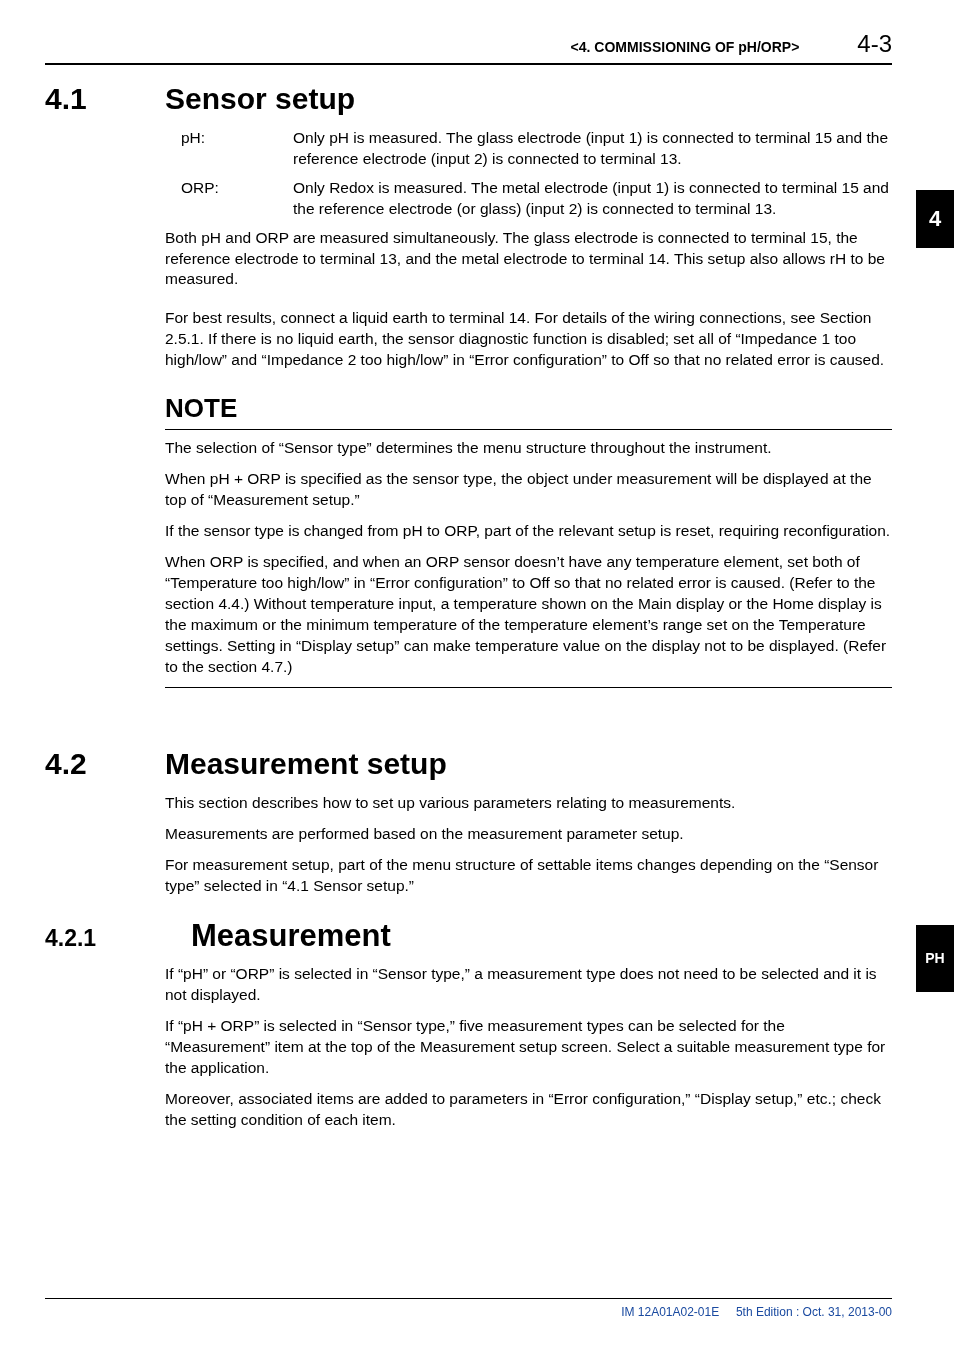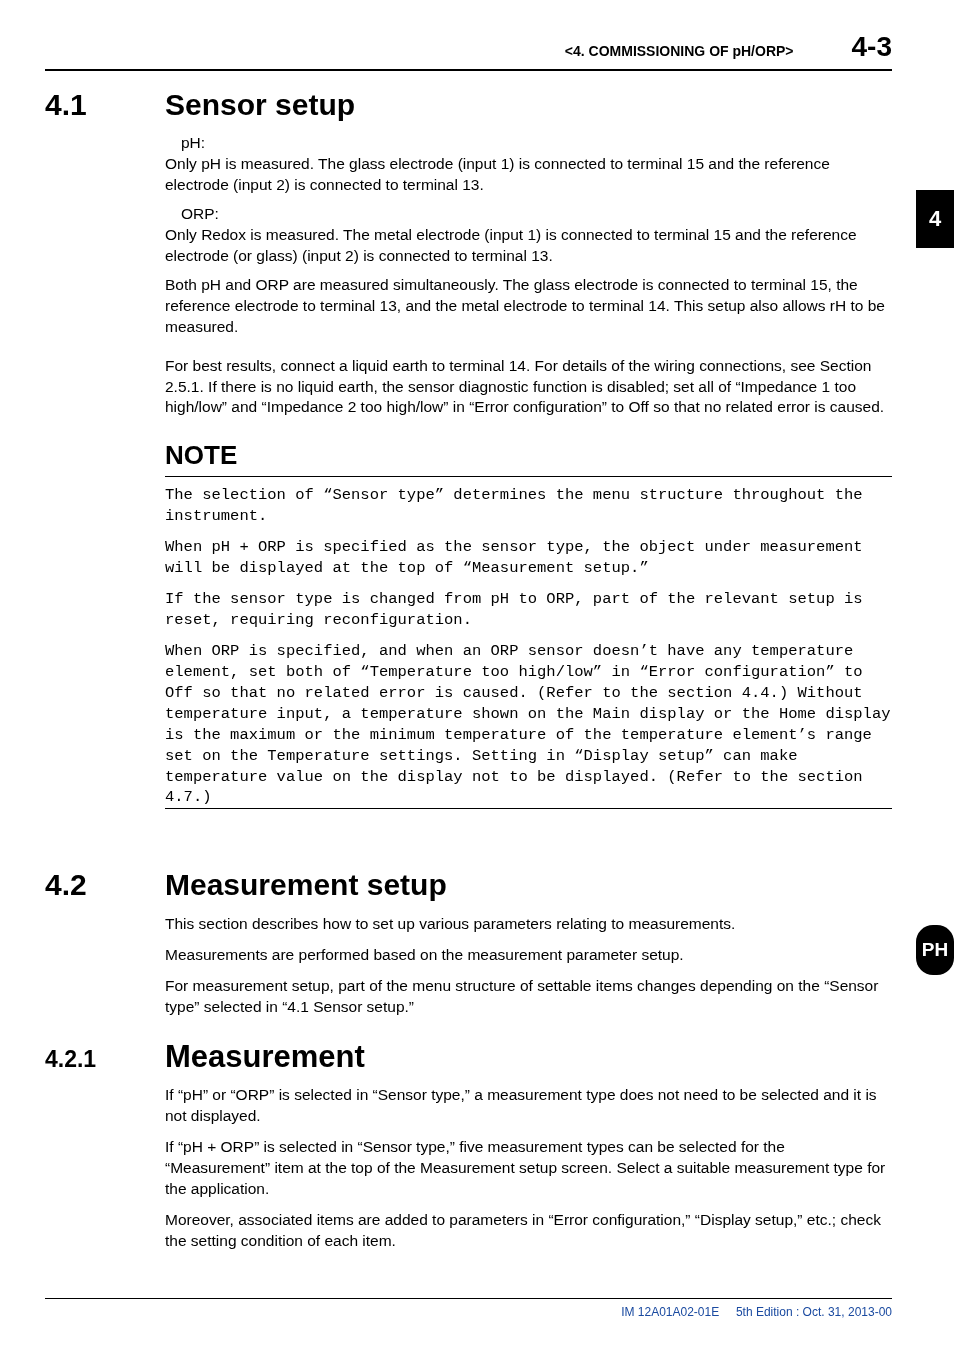--- a/index.html
+++ b/index.html
@@ -17,59 +17,59 @@
     position: absolute;
     right: 0;
     background: #000;
     color: #fff;
     font-weight: bold;
     text-align: center;
     padding: 8px 0;
     width: 38px;
   }
   .tab-num { top: 190px; font-size: 22px; padding: 14px 0; }
-  .tab-ph { top: 925px; font-size: 19px; padding: 12px 0; border-radius: 17px; }
+  .tab-ph { top: 925px; font-size: 14px; padding: 24px 0; }
   .page {
     position: absolute;
     left: 45px;
     right: 62px;
     top: 28px;
   }
   .running-head {
     border-bottom: 2px solid #000;
     padding-bottom: 3px;
     margin-bottom: 14px;
   }
   .running-head-inner {
     display: flex;
     justify-content: flex-end;
     align-items: baseline;
     gap: 58px;
   }
   .rh-left { font-size: 14px; font-weight: bold; }
-  .rh-right { font-size: 28px; font-weight: bold; }
+  .rh-right { font-size: 24px; font-weight: normal; }
   .section-row { display: flex; align-items: baseline; margin-bottom: 8px; }
   .sec-num { font-size: 30px; font-weight: bold; width: 120px; flex-shrink: 0; }
   .sec-title { font-size: 30px; font-weight: bold; }
   .body-block { margin-left: 120px; }
   .body-block p { margin-bottom: 10px; }
   .def-table { margin-left: 120px; }
-  .def-row { display: flex; margin-bottom: 8px; flex-direction: column; }
+  .def-row { display: flex; margin-bottom: 8px; }
   .def-key { width: 112px; flex-shrink: 0; margin-left: 16px; }
   .def-val { flex: 1; }
   .note-head {
     font-size: 26px;
     font-weight: bold;
     border-bottom: 1.5px solid #000;
     padding-bottom: 3px;
     margin-bottom: 8px;
   }
-  .note-block { margin-left: 120px; border-bottom: 1.5px solid #000; margin-bottom: 56px; font-family: Liberation Mono, monospace; }
+  .note-block { margin-left: 120px; border-bottom: 1.5px solid #000; padding-bottom: 10px; margin-bottom: 56px; }
   .note-block p { margin-bottom: 10px; }
-  .subsec-row { display: flex; align-items: baseline; margin-bottom: 8px; margin-top: 18px; }
+  .subsec-row { display: flex; align-items: baseline; margin-bottom: 8px; margin-top: 18px; gap: 26px; }
   .sub-num { font-size: 23px; font-weight: bold; width: 120px; flex-shrink: 0; }
   .sub-title { font-size: 31px; font-weight: bold; }
   .gap-after { margin-bottom: 20px; }
   .footer {
     position: absolute;
     bottom: 30px;
     left: 45px;
     right: 62px;
     border-top: 1px solid #000;
     padding-top: 5px;

